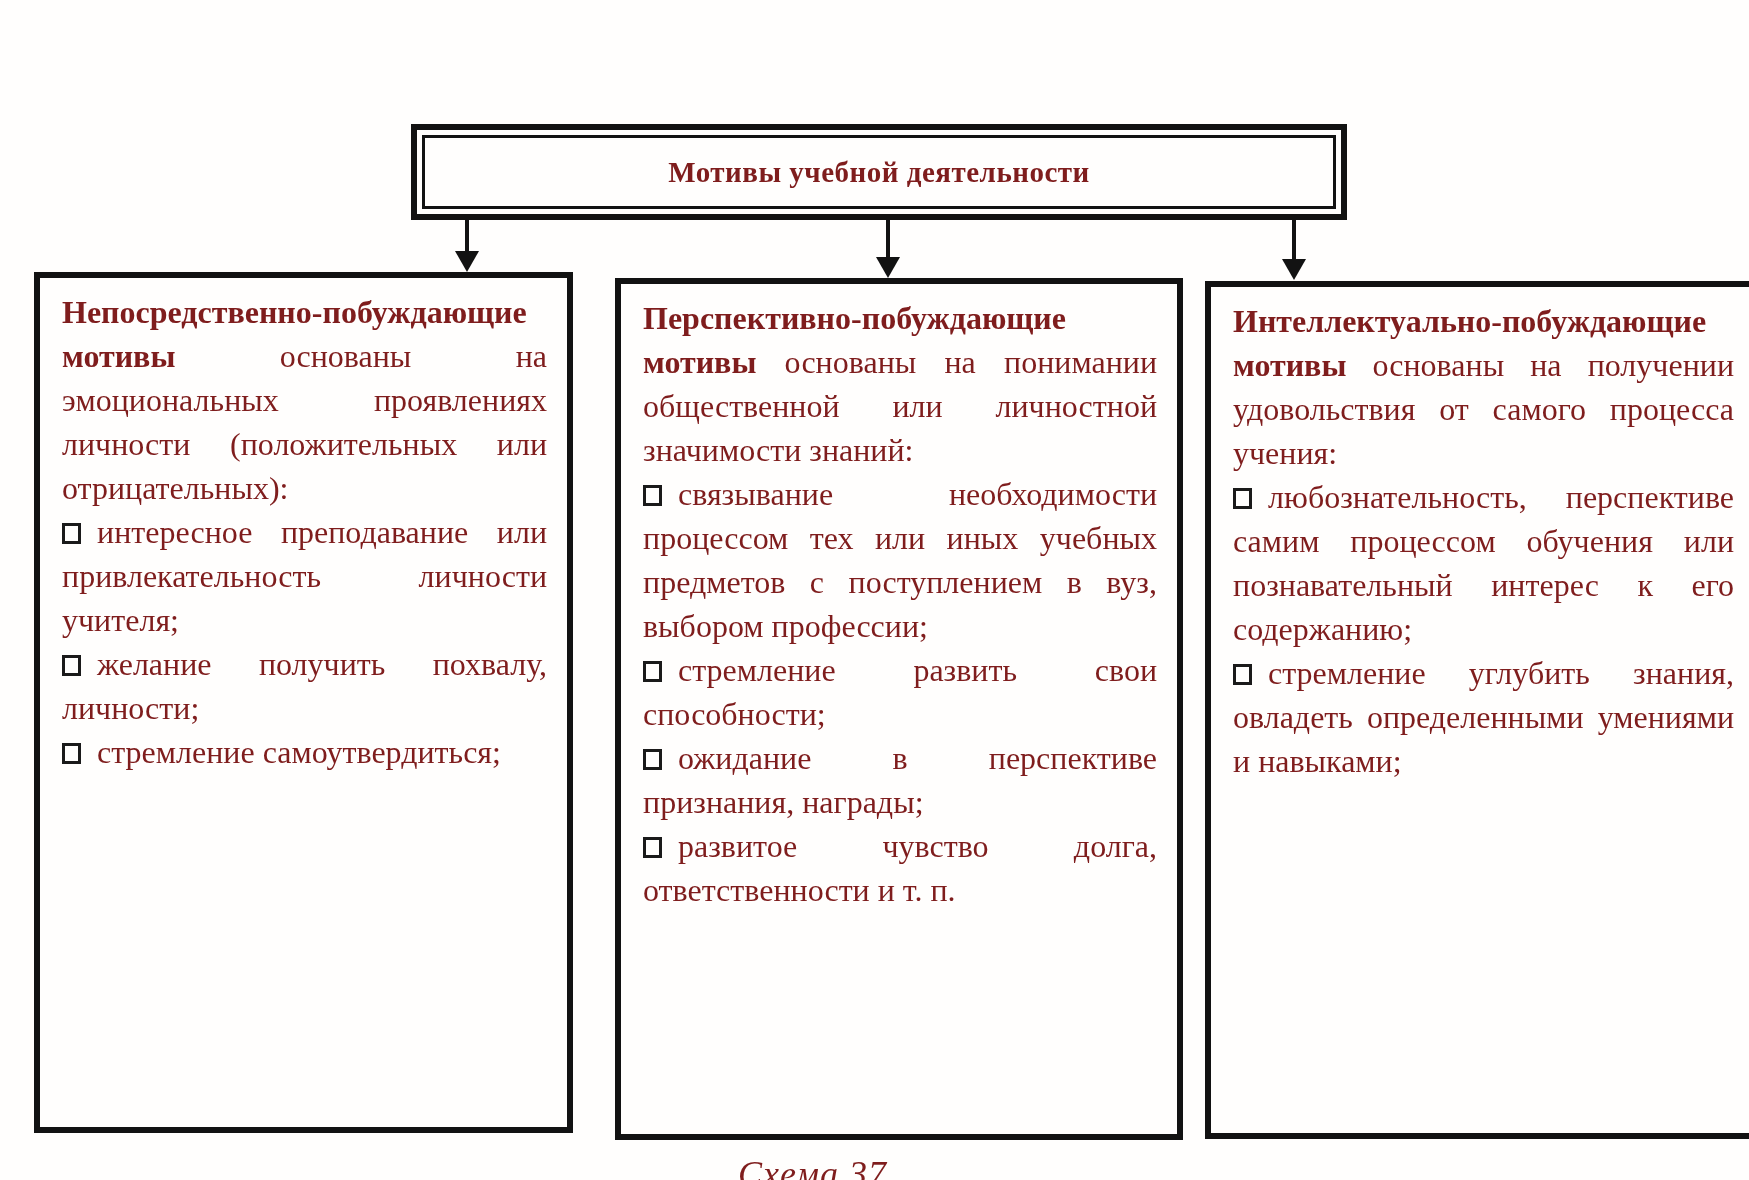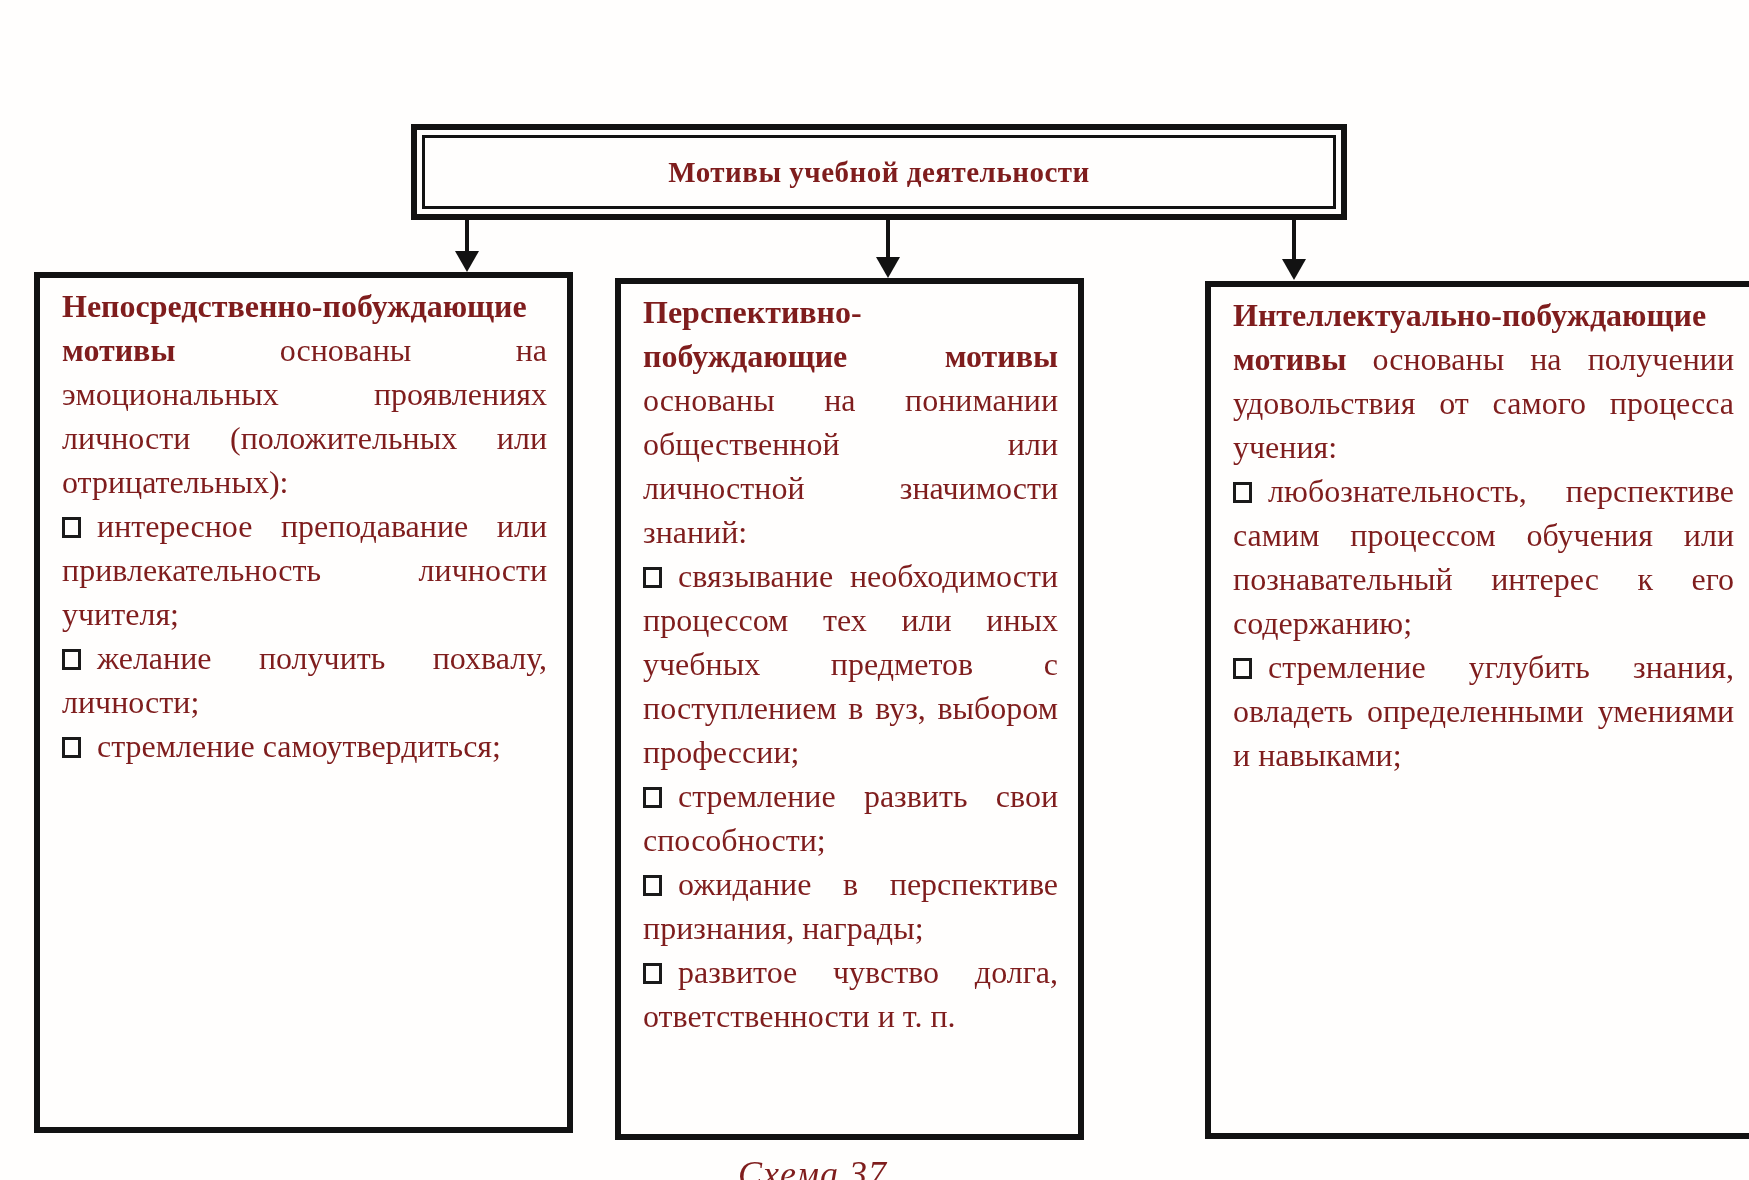--- a/index.html
+++ b/index.html
@@ -53,27 +53,27 @@
   .arrow-1 { left: 455px; top: 220px; height: 52px; }
   .arrow-2 { left: 876px; top: 220px; height: 58px; }
   .arrow-3 { left: 1282px; top: 220px; height: 60px; }
 
   
   .col {
     position: absolute;
     box-sizing: border-box;
     border: 6px solid #121212;
     background: #fffefd;
-    padding: 6px 20px 10px 22px;
+    padding: 12px 20px 10px 22px;
     font-size: 32px;
     line-height: 44px;
     overflow: hidden;
   }
   .col-1 { left: 34px;   top: 272px; width: 539px; height: 861px; }
-  .col-2 { left: 615px;  top: 278px; width: 469px; height: 862px; }
+  .col-2 { left: 615px;  top: 278px; width: 568px; height: 862px; }
   .col-3 { left: 1205px; top: 281px; width: 555px; height: 858px; }
 
   .col p { margin: 0; text-align: justify; }
   .col .lead { font-weight: bold; }
 
   .bullet {
     display: inline-block;
     width: 19px; height: 21px;
     border: 3px solid #1a1a1a;
     box-sizing: border-box;

